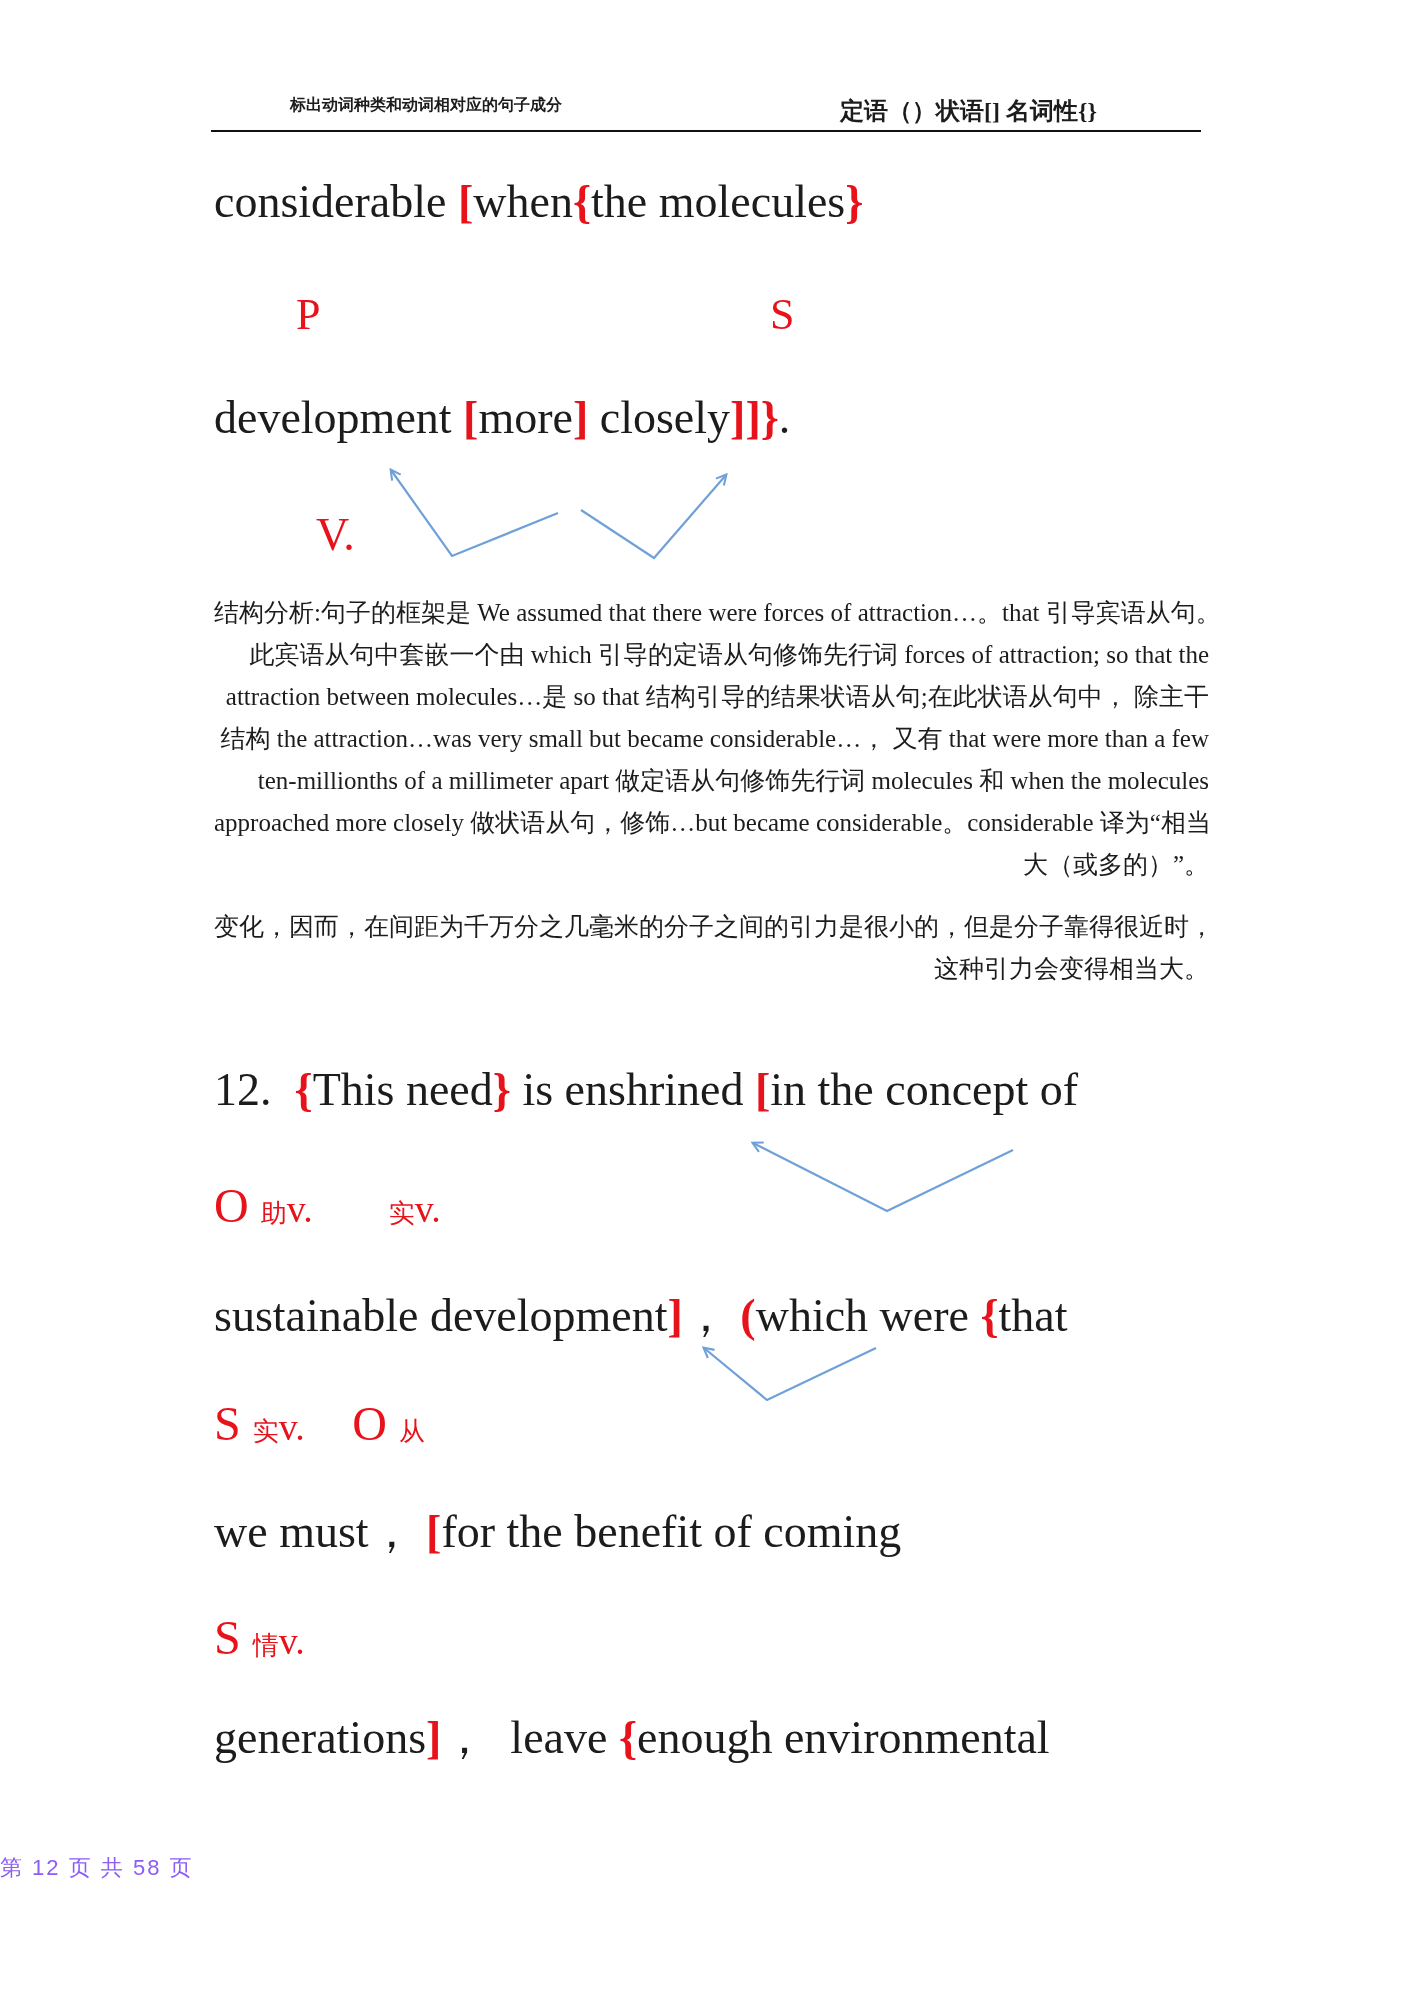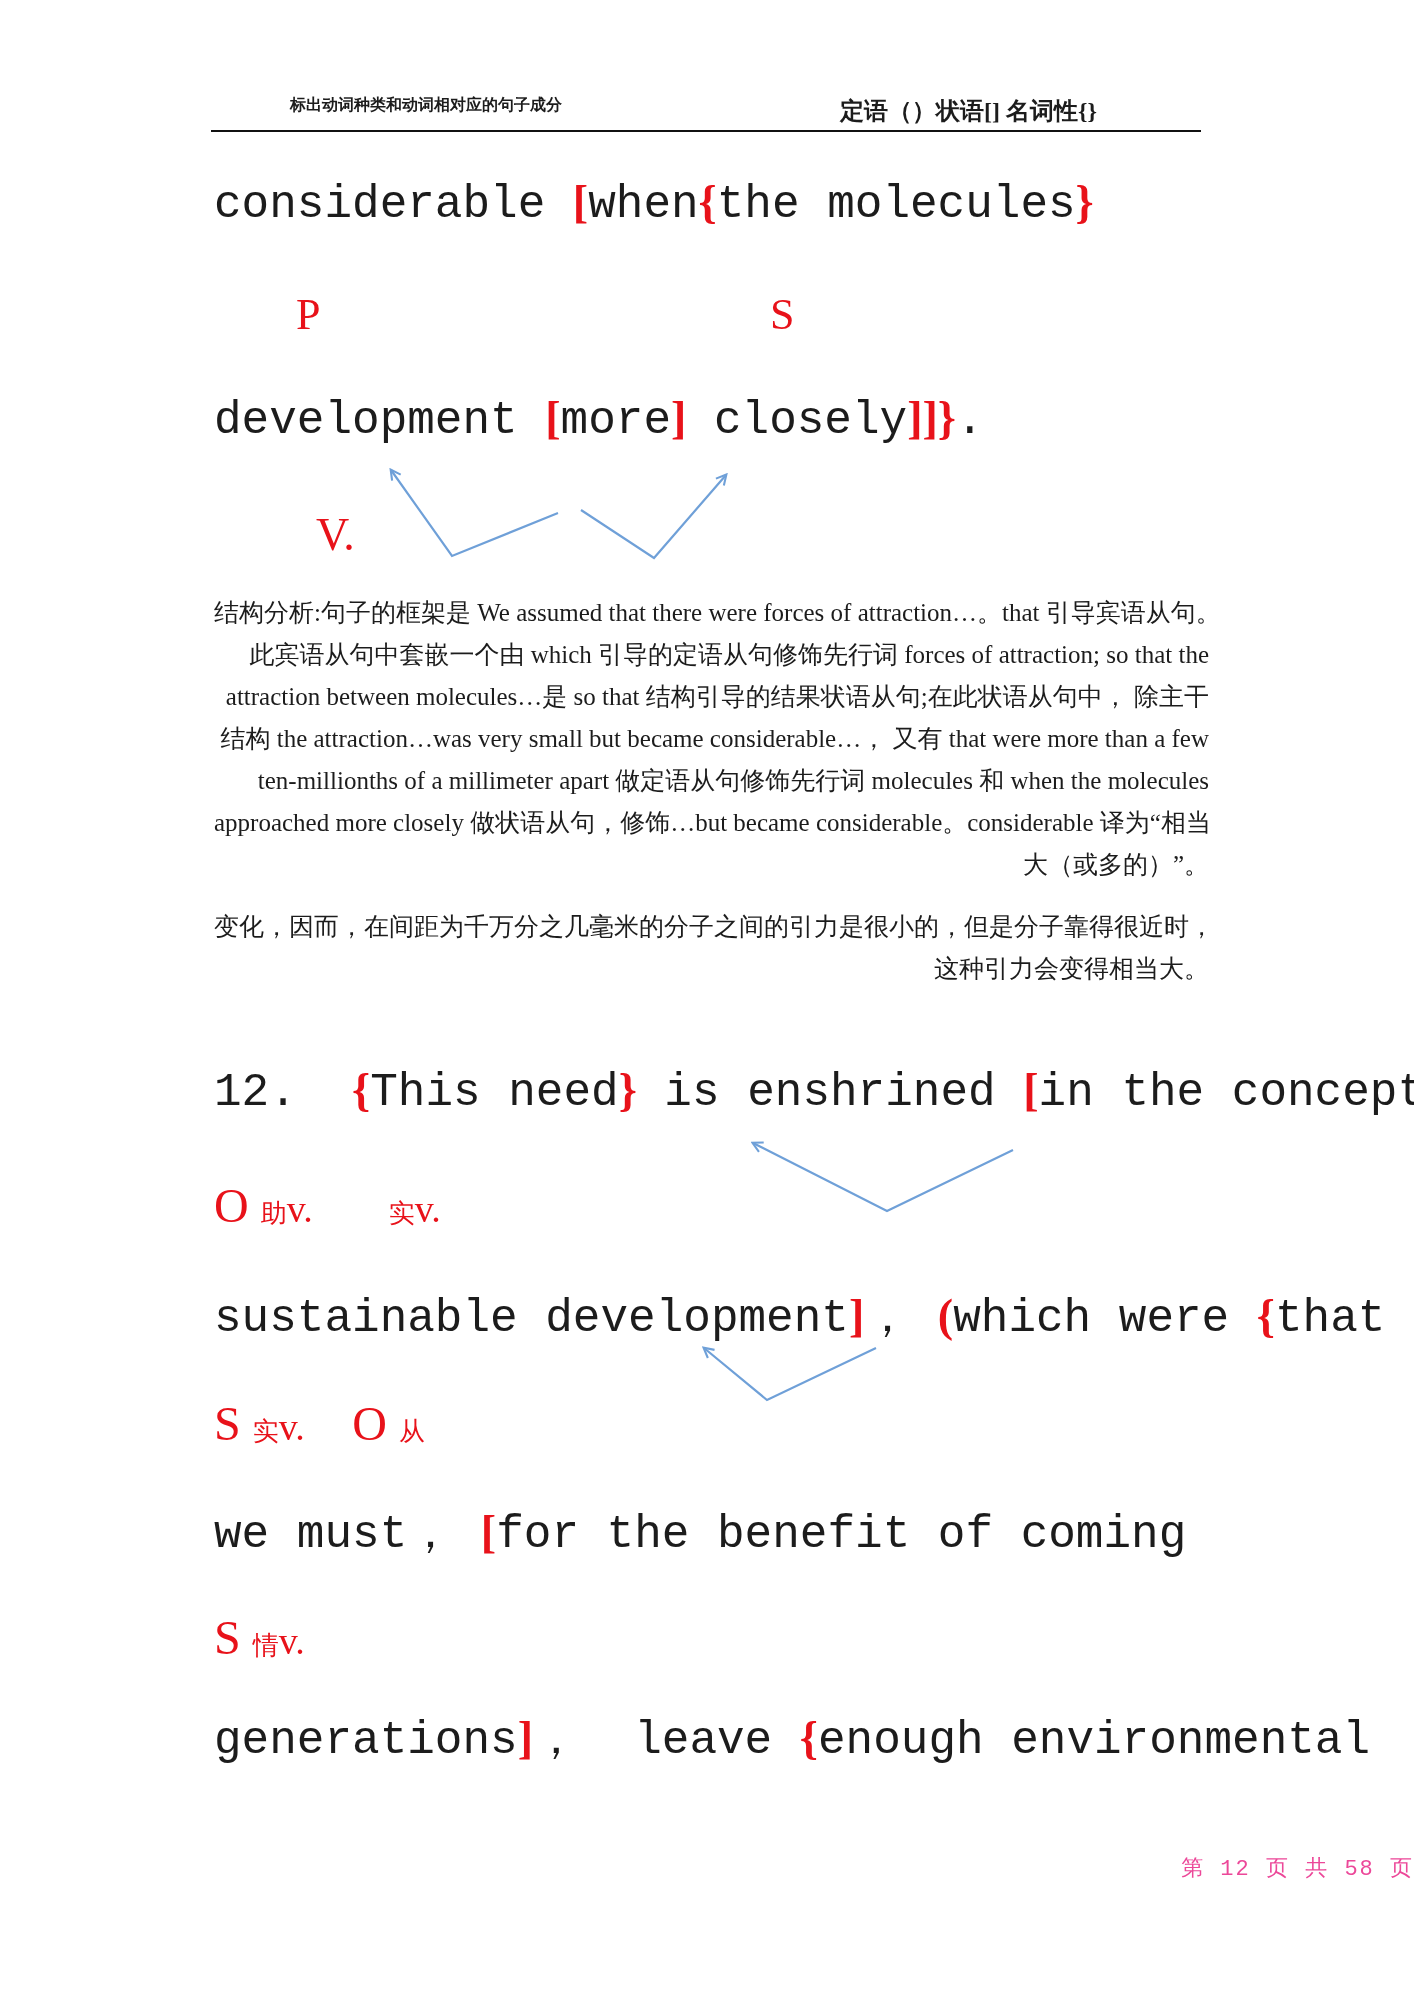--- a/index.html
+++ b/index.html
@@ -18,38 +18,38 @@
     font-family:"Liberation Serif","DejaVu Serif",serif;
     color:var(--ink);
   }
   
   .hdr-left{position:absolute;left:290px;top:95px;font-size:16px;font-weight:bold;white-space:pre;}
   .hdr-right{position:absolute;left:840px;top:95px;font-size:24px;font-weight:bold;white-space:pre;}
   .hdr-rule{position:absolute;left:211px;top:130px;width:990px;height:2px;background:var(--rule);}
   
   .bigline{position:absolute;left:214px;font-size:46px;line-height:1.15;white-space:pre;}
   .bigline .seg-r{color:var(--red);font-weight:bold;}
-  .bigline .seg-k{color:var(--ink);font-family:Liberation Mono, monospace;}
+  .bigline .seg-k{color:var(--ink);}
   
   .marker{position:absolute;color:var(--red);line-height:1;}
   .mrow{position:absolute;left:214px;color:var(--red);white-space:pre;line-height:1;}
   .mrow span{vertical-align:baseline;}
   .z-b{font-size:48px;}
   .z-m{font-size:38px;}
   .z-s{font-size:26px;}
   
   .para{position:absolute;left:214px;width:995px;font-size:25px;line-height:42px;}
   .pline{white-space:pre;text-align:right;}
   
   .arrows{position:absolute;left:0;top:0;pointer-events:none;}
   .arrows polyline{fill:none;stroke:var(--blue);stroke-width:2.2px;}
   
-  .footer{position:absolute;left:0;top:1853px;width:100%;text-align:right;
-          font-family:Liberation Mono, monospace;
-          font-size:22px;color:#ec4899;letter-spacing:2px;}
+  .footer{position:absolute;left:0;top:1853px;width:100%;text-align:left;
+          font-family:Liberation Sans, sans-serif;
+          font-size:22px;color:#8b5cf6;letter-spacing:2px;}
 </style>
 </head>
 <body>
 
 <div class="page">
 
   <div class="hdr-left">标出动词种类和动词相对应的句子成分</div>
   <div class="hdr-right">定语（）状语[] 名词性{}</div>
   <div class="hdr-rule"></div>
 

